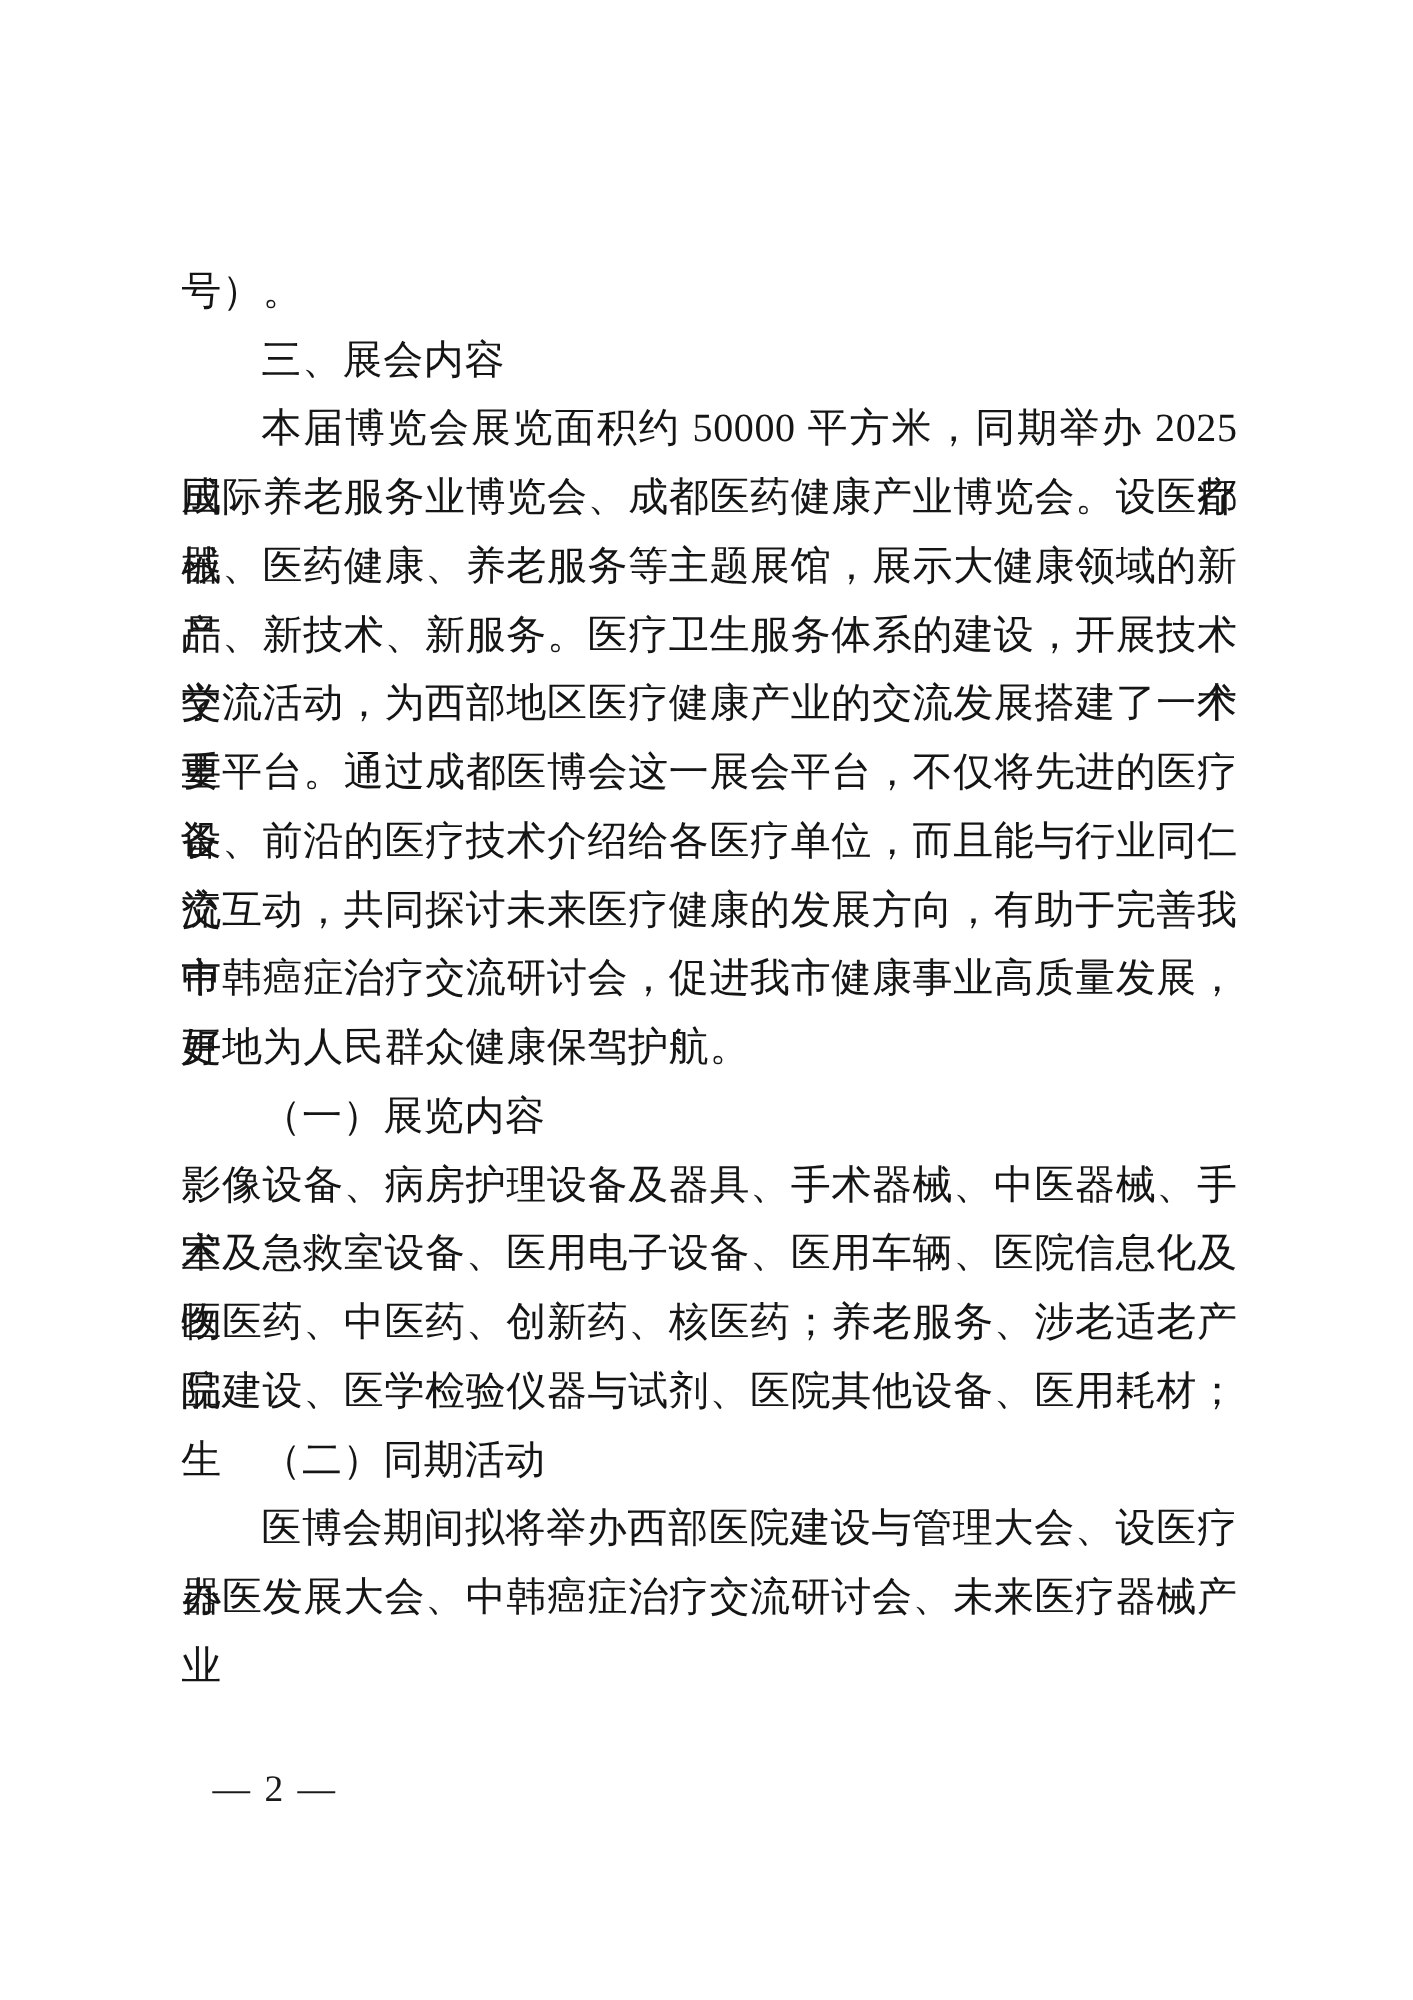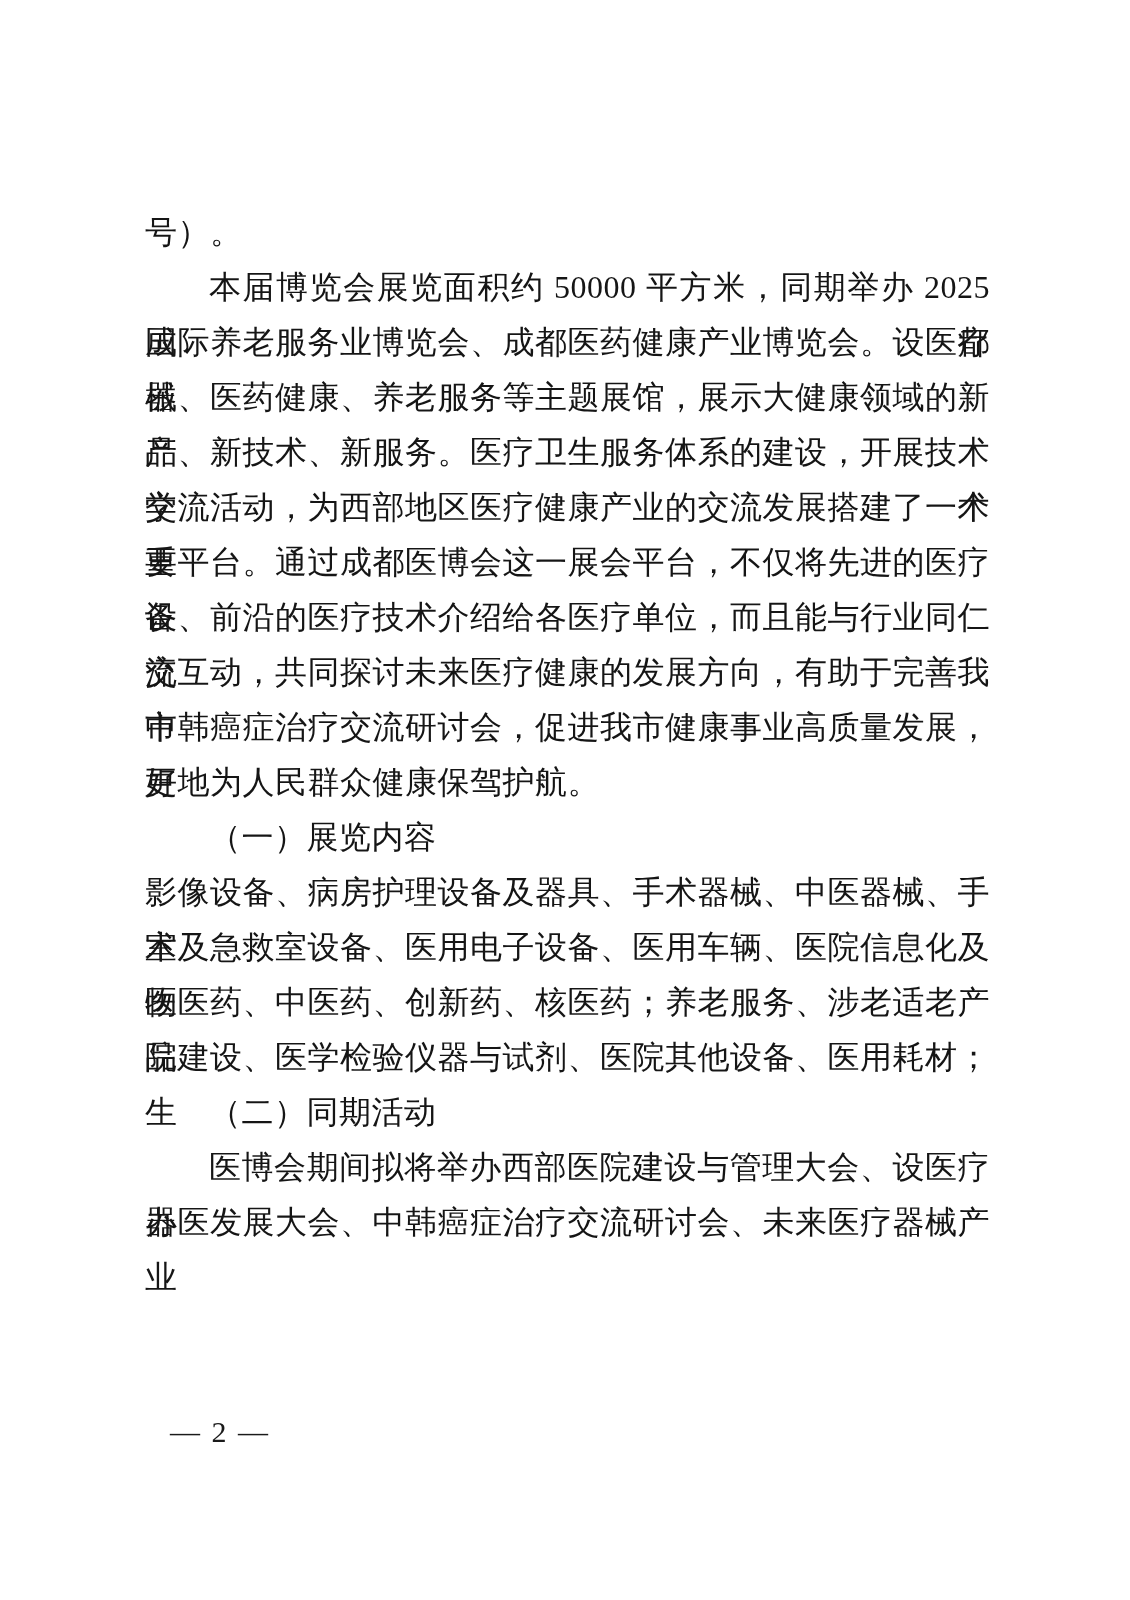--- a/index.html
+++ b/index.html
@@ -46,20 +46,21 @@
     letter-spacing: 2px;
     color: #1a1a1a;
   }
 </style>
 </head>
 <body>
 
 <div class="page">
   <div class="content">
     <div class="line">号）。</div>
+    <div class="line indent">三、展会内容</div>
     <div class="line indent fill">本届博览会展览面积约 50000 平方米，同期举办 2025 成都</div>
     <div class="line fill">国际养老服务业博览会、成都医药健康产业博览会。设医疗器</div>
     <div class="line fill">械、医药健康、养老服务等主题展馆，展示大健康领域的新产</div>
     <div class="line fill">品、新技术、新服务。医疗卫生服务体系的建设，开展技术学术</div>
     <div class="line fill">交流活动，为西部地区医疗健康产业的交流发展搭建了一个重</div>
     <div class="line fill">要平台。通过成都医博会这一展会平台，不仅将先进的医疗设</div>
     <div class="line fill">备、前沿的医疗技术介绍给各医疗单位，而且能与行业同仁交</div>
     <div class="line fill">流互动，共同探讨未来医疗健康的发展方向，有助于完善我市</div>
     <div class="line fill">中韩癌症治疗交流研讨会，促进我市健康事业高质量发展，更</div>
     <div class="line">好地为人民群众健康保驾护航。</div>

